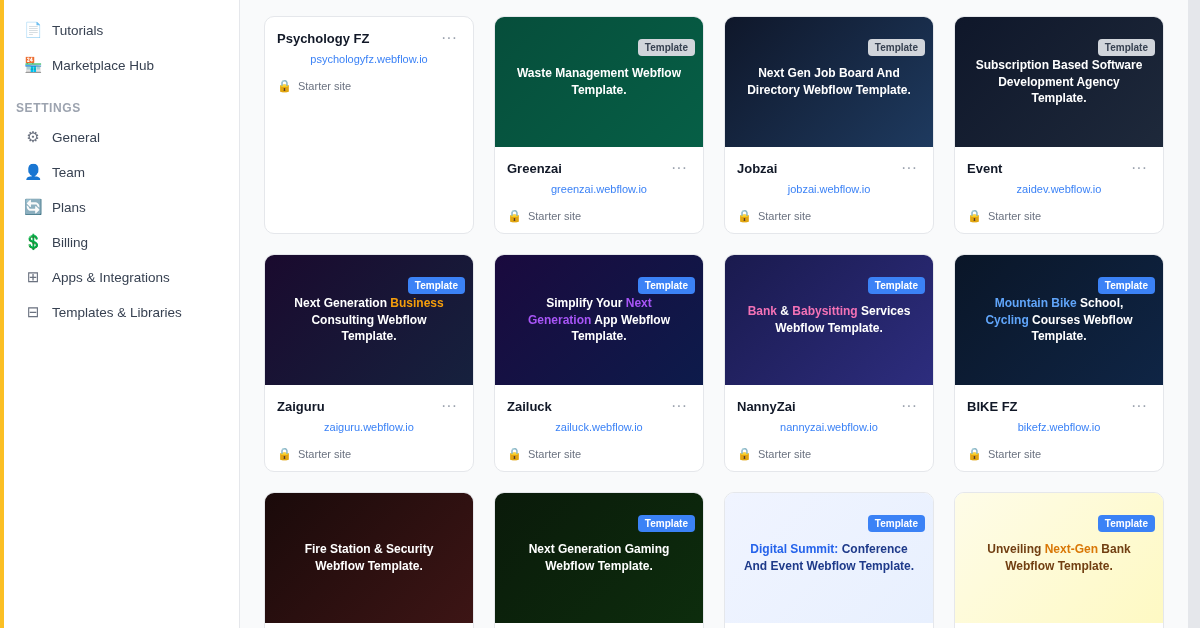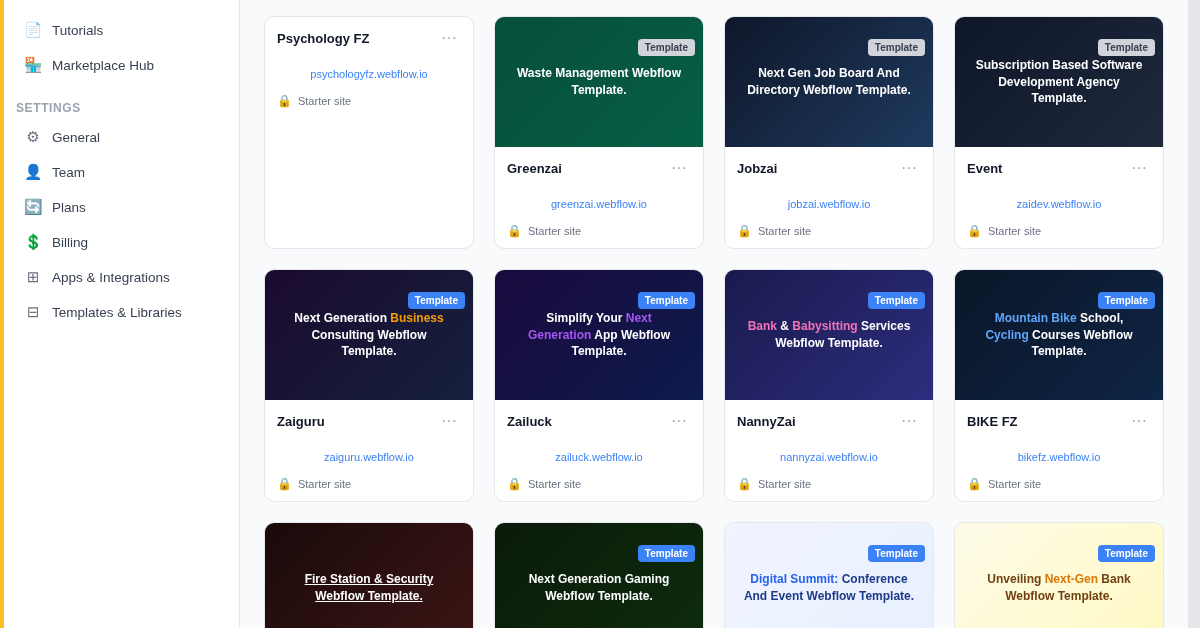--- a/index.html
+++ b/index.html
@@ -88,21 +88,21 @@
       font-size: 10px;
       font-weight: 600;
       padding: 3px 7px;
       border-radius: 4px;
     }
     .template-badge.blue { background: #3b82f6; color: #fff; }
     .template-badge.gray { background: #d1d5db; color: #374151; }
 
     .card-body { padding: 10px 12px 8px; text-align: center; }
     .card-name { font-size: 13px; font-weight: 600; color: #111827; }
-    .card-url { font-size: 11px; color: #3b82f6; margin-top: 19px; }
+    .card-url { font-size: 11px; color: #3b82f6; margin-top: 4px; }
     .card-footer {
       display: flex;
       align-items: center;
       gap: 6px;
       padding: 6px 12px 10px;
       font-size: 11px;
       color: #6b7280;
     }
     .card-footer-icon { font-size: 12px; }
 
@@ -115,21 +115,21 @@
 
     
     .bg-psychology { background: linear-gradient(135deg, #fff 0%, #f0fdf4 100%); color: #1a4731; }
     .bg-waste { background: linear-gradient(135deg, #064e3b 0%, #065f46 100%); color: #fff; }
     .bg-job { background: linear-gradient(135deg, #0f172a 0%, #1e3a5f 100%); color: #fff; }
     .bg-zaidev { background: linear-gradient(135deg, #0f172a 0%, #1e293b 100%); color: #fff; }
     .bg-zaiguru { background: linear-gradient(135deg, #1a0a2e 0%, #16213e 100%); color: #fff; }
     .bg-zailuck { background: linear-gradient(135deg, #1a0a3e 0%, #0d1b4b 100%); color: #fff; }
     .bg-nannyzai { background: linear-gradient(135deg, #1a1a4e 0%, #2d2d7e 100%); color: #fff; }
     .bg-bikefz { background: linear-gradient(135deg, #0a1628 0%, #0f2545 100%); color: #fff; }
-    .bg-zaifd { background: linear-gradient(135deg, #1a0a0a 0%, #3d1515 100%); color: #fff; text-decoration: underline; }
+    .bg-zaifd { background: linear-gradient(135deg, #1a0a0a 0%, #3d1515 100%); color: #fff; }
     .bg-gonzai { background: linear-gradient(135deg, #0a1a0a 0%, #0d2d0d 100%); color: #fff; }
     .bg-zaivent { background: linear-gradient(135deg, #f0f4ff 0%, #e8f0fe 100%); color: #1e3a8a; }
     .bg-zaibnk { background: linear-gradient(135deg, #fefce8 0%, #fef9c3 100%); color: #713f12; }
 
     .thumb-text {
       font-size: 12px;
       font-weight: 800;
       text-align: center;
       padding: 8px;
       line-height: 1.4;

